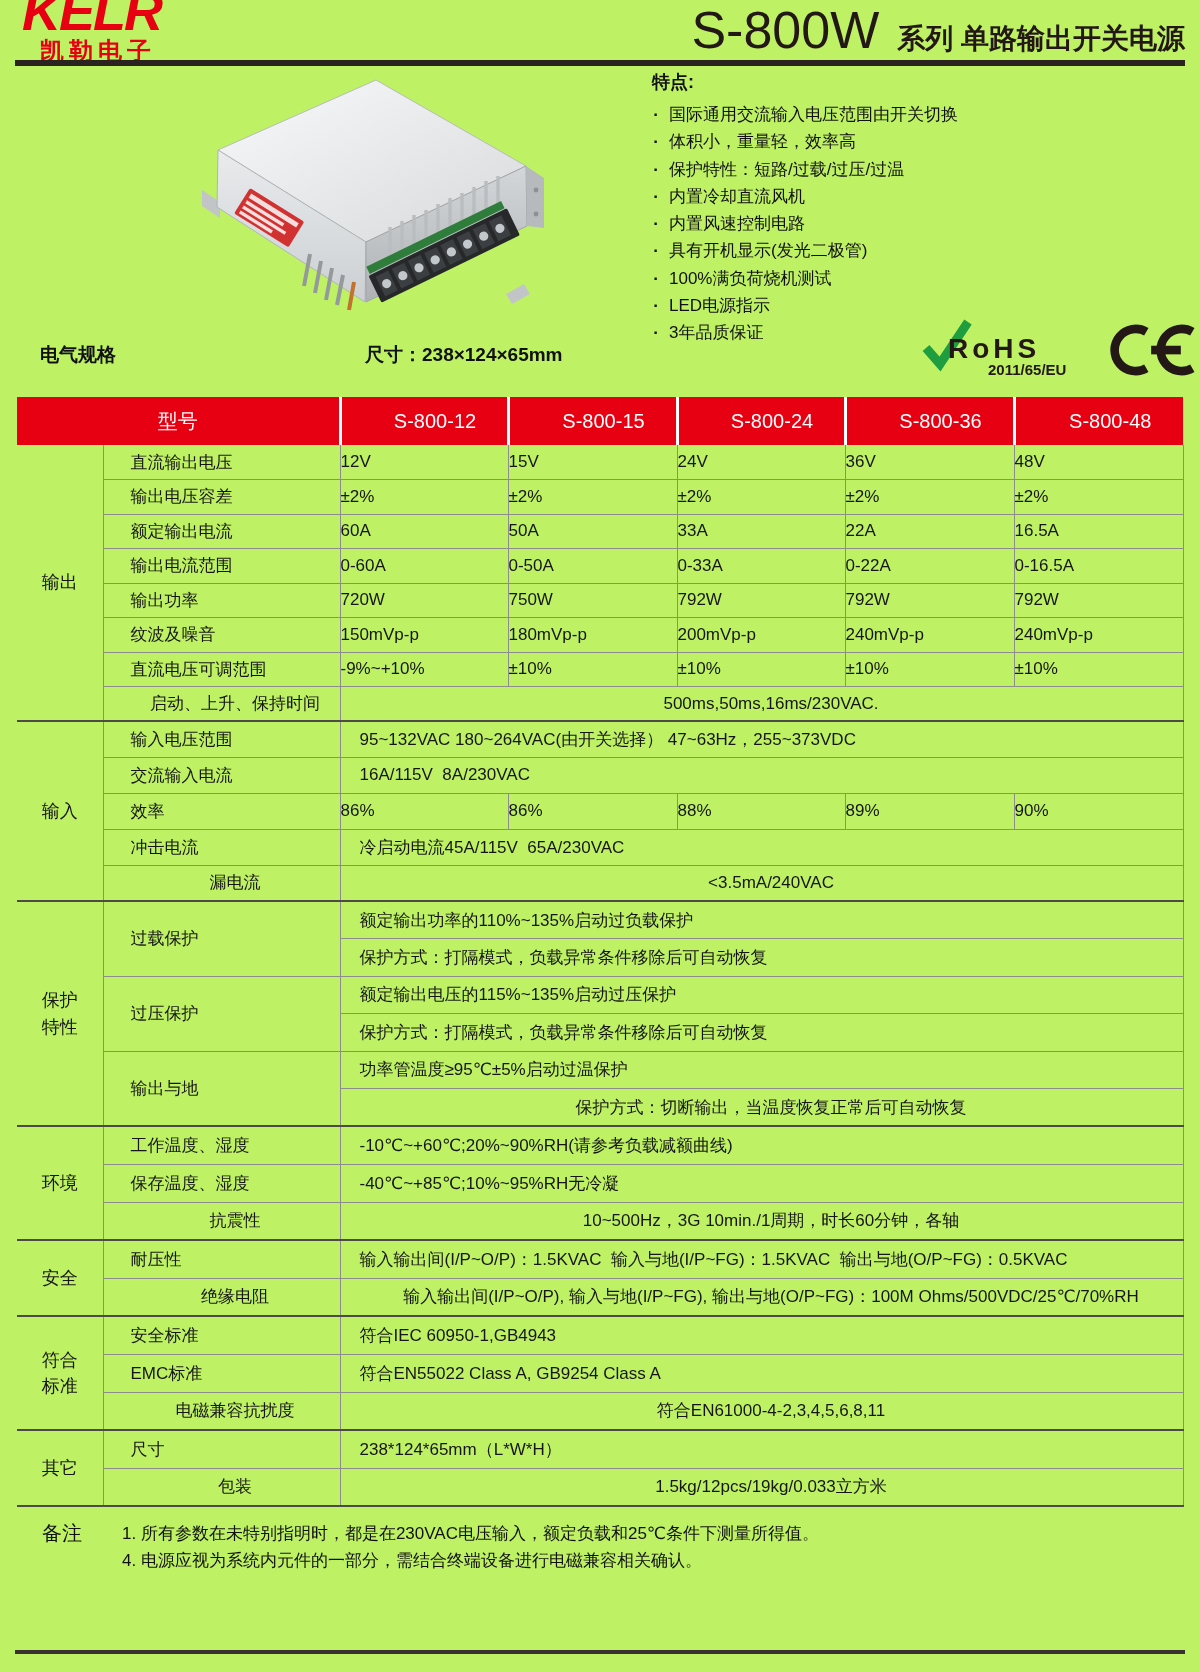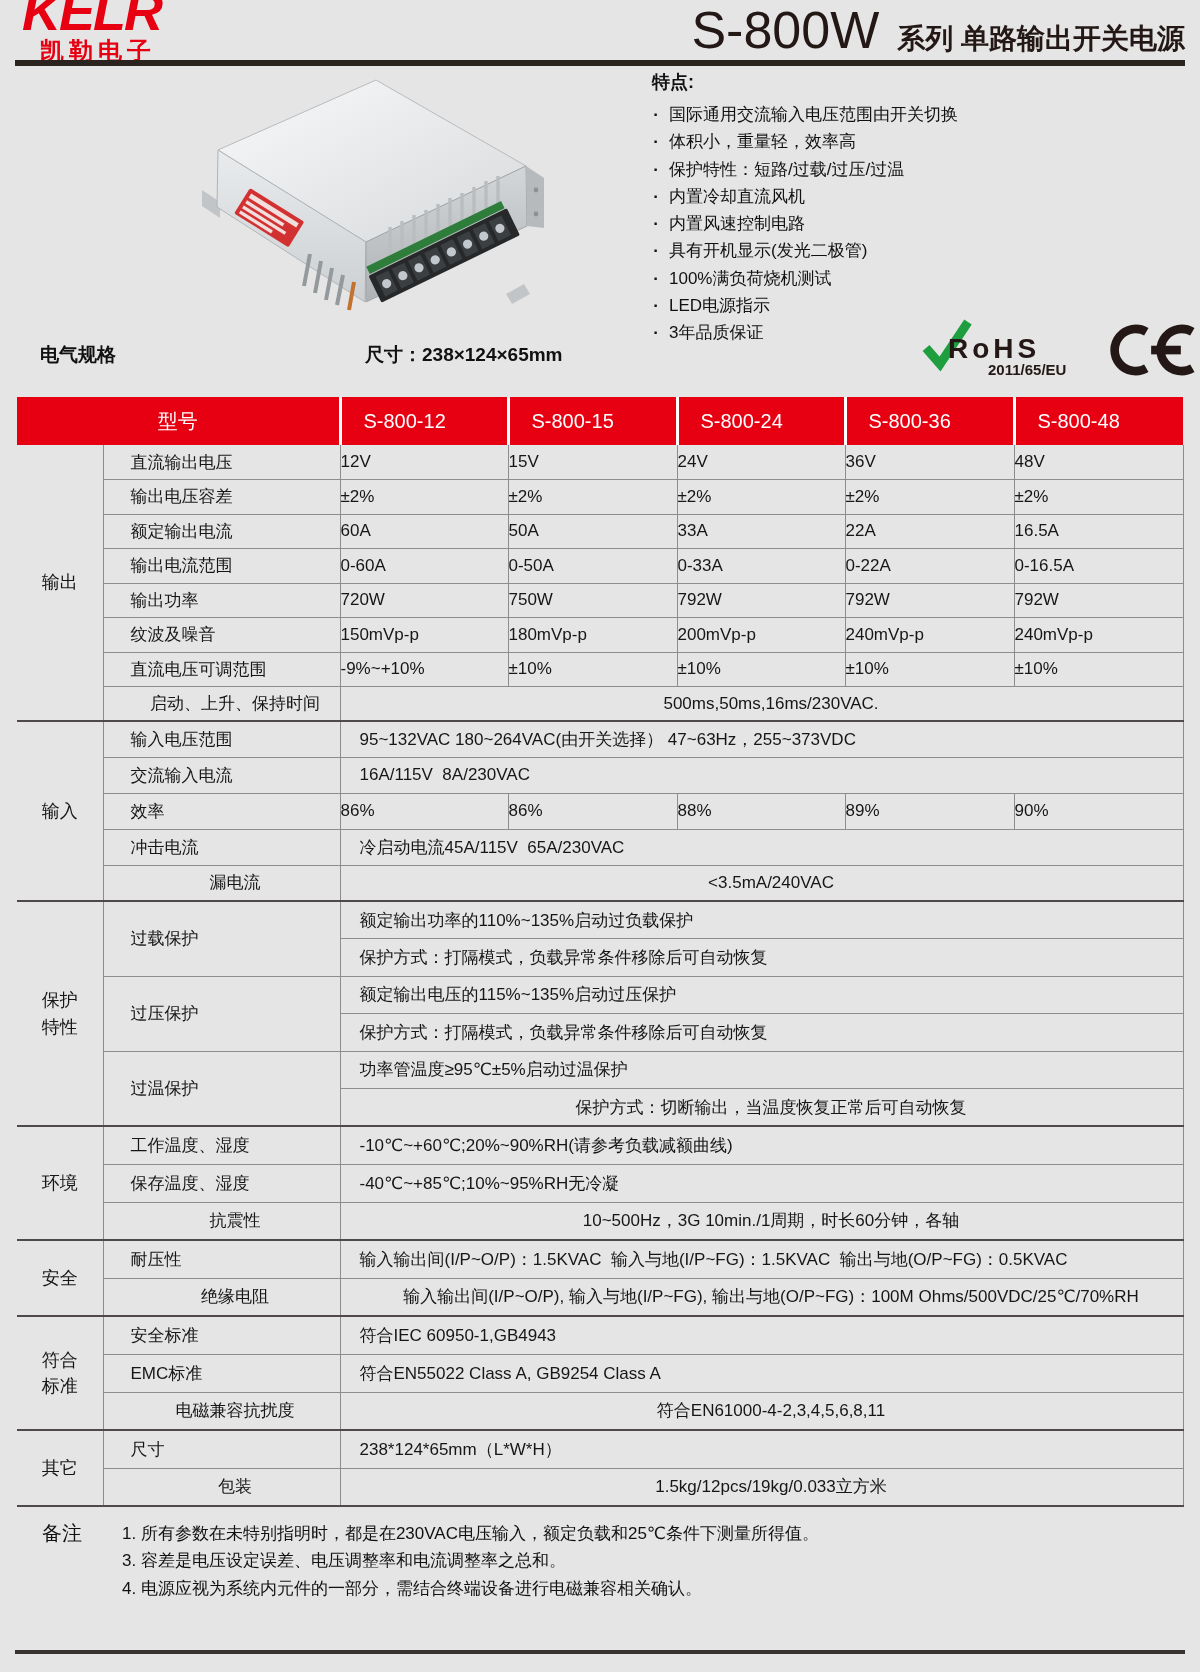--- a/index.html
+++ b/index.html
@@ -1,17 +1,17 @@
 <!DOCTYPE html>
 <html><head>
 <meta charset="utf-8">
 <style>
   html,body{margin:0;padding:0;background:#fff;}
   .page{
-    position:relative;width:1200px;height:1672px;background:#e5e5e5;overflow:hidden;
+    position:relative;width:1200px;height:1672px;background:#bef264;overflow:hidden;
     font-family:"Liberation Sans","DejaVu Sans",sans-serif;color:#1d1d1d;
     --red:#e60012;--ink:#231815;--line:#8d8d8d;--secline:#4e4a49;
   }
   
   .logo{position:absolute;left:22px;top:-16px;}
   .logo-kelr{font-size:54px;font-weight:700;font-style:italic;letter-spacing:-2px;color:var(--red);line-height:1;}
   .logo-sub{font-size:24px;font-weight:700;letter-spacing:5px;color:var(--red);margin:0 0 0 18px;line-height:1.1;}
   
   .title{position:absolute;right:15px;top:4px;display:flex;align-items:baseline;gap:18px;white-space:nowrap;}
   .title-series{font-size:52px;font-weight:400;color:var(--ink);line-height:1;}
@@ -32,21 +32,21 @@
   
   .certs{position:absolute;left:926px;top:314px;display:flex;align-items:flex-end;gap:24px;}
   .rohs{position:relative;width:158px;height:66px;}
   .rohs-check{position:absolute;left:-4px;top:2px;}
   .rohs-text{position:absolute;left:22px;bottom:15px;font-size:28px;font-weight:700;letter-spacing:4px;color:var(--ink);}
   .rohs-directive{position:absolute;left:62px;bottom:2px;font-size:15px;font-weight:700;color:var(--ink);}
   .ce{width:92px;height:58px;}
   
   .spec-table{position:absolute;left:17px;top:397px;width:1166px;border-collapse:collapse;table-layout:fixed;}
   .spec-table th{background:var(--red);color:#fff;font-weight:400;font-size:20px;height:48px;
-    text-align:left;padding:0 0 0 22px;border-right:3px solid #fff;}
+    text-align:center;padding:0 0 0 22px;border-right:3px solid #fff;}
   .spec-table th.model-head{text-align:center;padding-left:0;}
   .spec-table th:last-child{border-right:none;}
   .spec-table td{padding:0;font-size:17px;color:#161616;}
   .spec-table tbody tr{border-bottom:1px solid var(--line);}
   .spec-table tbody tr.sec-end{border-bottom:2px solid var(--secline);text-align:center;}
   td.section{border-right:1px solid var(--line);border-bottom:2px solid var(--secline);
     text-align:center;font-size:18px;white-space:pre-line;line-height:1.45;}
   td.param{border-right:1px solid var(--line);padding-left:27px;}
   td.val{border-right:1px solid var(--line);}
   td.span5{border-right:1px solid var(--line);padding-left:19px;white-space:pre-wrap;}
@@ -340,21 +340,21 @@
           <td class="span5" colspan="5">保护方式：打隔模式，负载异常条件移除后可自动恢复</td>
         </tr>
         <tr style="height: 37.5px;">
           <td class="param" rowspan="2">过压保护</td>
           <td class="span5" colspan="5">额定输出电压的115%~135%启动过压保护</td>
         </tr>
         <tr style="height: 37.5px;">
           <td class="span5" colspan="5">保护方式：打隔模式，负载异常条件移除后可自动恢复</td>
         </tr>
         <tr style="height: 37.5px;">
-          <td class="param" rowspan="2">过温保护</td>
+          <td class="param" rowspan="2">输出与地</td>
           <td class="span5" colspan="5">功率管温度≥95℃±5%启动过温保护</td>
         </tr>
         <tr class="sec-end" style="height: 37.5px;">
           <td class="span5" colspan="5">保护方式：切断输出，当温度恢复正常后可自动恢复</td>
         </tr>
         <tr style="height: 38px;">
           <td class="section" rowspan="3">环境</td>
           <td class="param">工作温度、湿度</td>
           <td class="span5" colspan="5">-10℃~+60℃;20%~90%RH(请参考负载减额曲线)</td>
         </tr>
@@ -397,18 +397,17 @@
         <tr class="sec-end" style="height: 38px;">
           <td class="param">包装</td>
           <td class="span5" colspan="5">1.5kg/12pcs/19kg/0.033立方米</td>
         </tr>
       </tbody>
     </table>
 
   <div class="notes-label">备注</div>
   <div class="notes" id="notes-list">
       <div class="note-item">1. 所有参数在未特别指明时，都是在230VAC电压输入，额定负载和25℃条件下测量所得值。</div>
-      <div class="note-item">3. 容差是电压设定误差、电压调整率和电流调整率之总和。</div>
       <div class="note-item">4. 电源应视为系统内元件的一部分，需结合终端设备进行电磁兼容相关确认。</div>
     </div>
 
   <div class="rule-bottom"></div>
 </div>
 
 </body></html>

